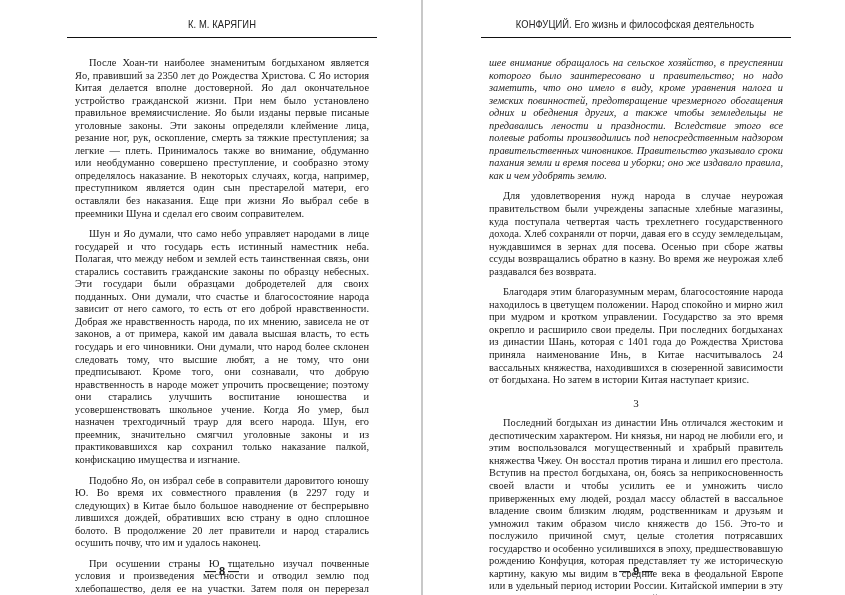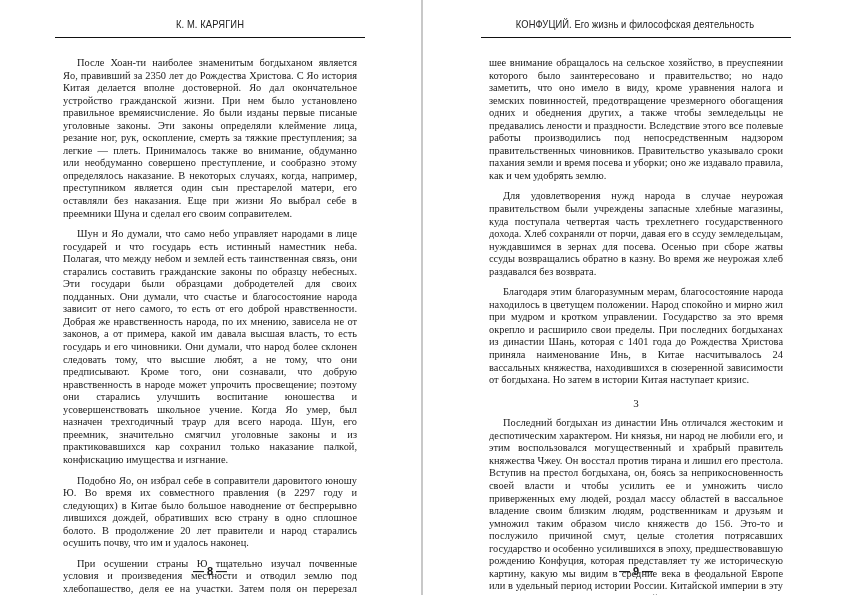--- a/index.html
+++ b/index.html
@@ -1,35 +1,35 @@
 <!DOCTYPE html>
 <html><head>
 <meta charset="utf-8">
 <style>
   html, body { margin:0; padding:0; }
   body { width:845px; height:595px; background:#ffffff; position:relative; overflow:hidden;
          font-family:"Liberation Serif", "DejaVu Serif", serif; color:#1a1a1a; }
   .gutter { position:absolute; left:421px; top:0; width:2px; height:595px; background:#c8c8c8; }
   .page { position:absolute; top:0; height:595px; }
-  .page.left { left:0; width:421px; }
+  .page.left { left:12px; width:421px; }
   .page.right { left:423px; width:344px; }
   .running-head { position:absolute; top:19px; text-align:center;
                   font-family:"Liberation Sans", "DejaVu Sans", sans-serif; font-size:10.2px;
                   letter-spacing:0.1px; color:#222; transform:scaleX(0.92); transform-origin:center; }
   .left .running-head { left:55px; width:310px; }
   .right .running-head { left:57px; width:310px; }
   .rule { position:absolute; top:37px; height:1px; background:#111; }
   .left .rule { left:55px; width:310px; }
   .right .rule { left:58px; width:310px; }
   .body { position:absolute; top:49px; font-size:10.4px; line-height:12.55px; text-align:justify;
           hyphens:manual; }
   .left .body { left:55px; width:310px; }
   .right .body { left:58px; width:310px; }
   .body p { margin:8px; text-indent:14px; }
-  .body p.cont { text-indent:0; }
+  .body p.cont { text-indent:0;font-style:italic; }
   .chapter-num { text-align:center; font-size:11px; margin:10px 0 1px 0; text-indent:0; }
   .folio { position:absolute; top:565px; text-align:center; font-size:11px; font-weight:bold;
            font-family:"Liberation Sans", "DejaVu Sans", sans-serif; }
   .left .folio { left:55px; width:310px; }
   .right .folio { left:58px; width:310px; }
 </style>
 </head>
 <body>
 
 <div class="gutter"></div>

